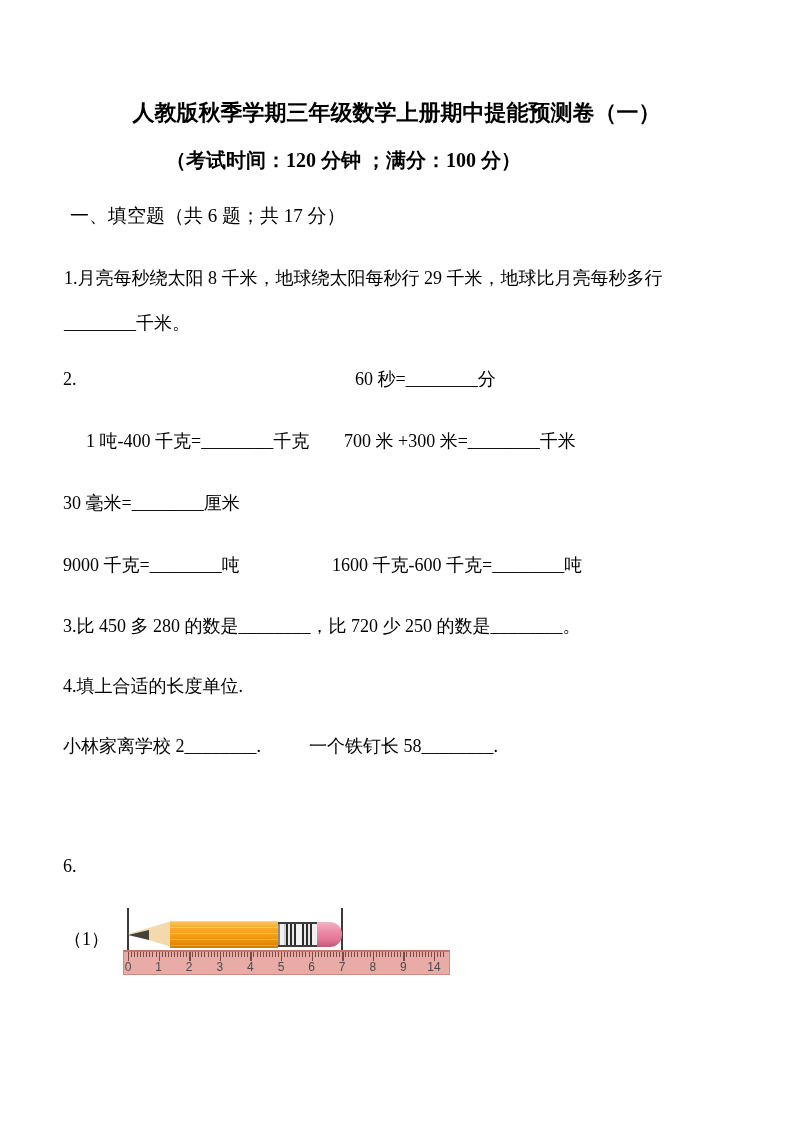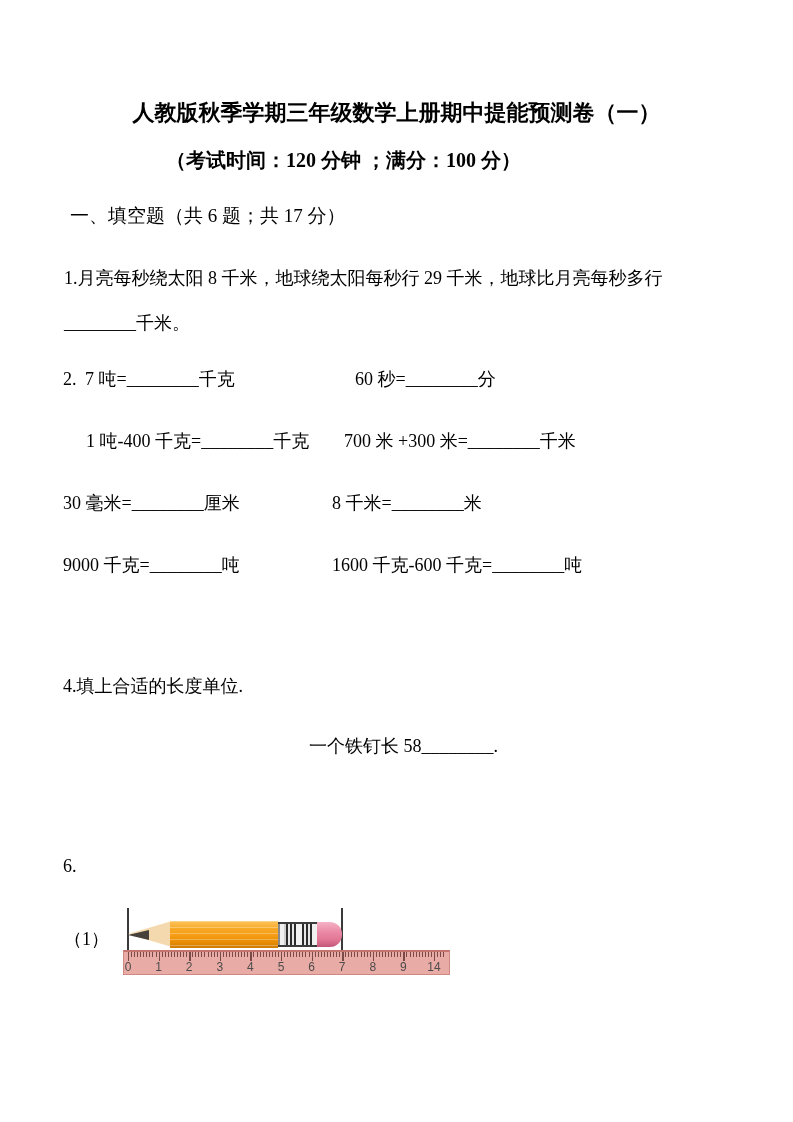--- a/index.html
+++ b/index.html
@@ -93,34 +93,34 @@
   <div class="abs title-line" style="top:101px; left:0;">人教版秋季学期三年级数学上册期中提能预测卷（一）</div>
 
   <div class="abs subtitle-line" style="top:148px; left:0;">（考试时间：120 分钟 ；满分：100 分）</div>
 
   <div class="abs section-heading" style="top:204px; left:70px;">一、填空题（共 6 题；共 17 分）</div>
 
   <div class="abs body-text" style="top:266px; left:64px;">1.月亮每秒绕太阳 8 千米，地球绕太阳每秒行 29 千米，地球比月亮每秒多行</div>
   <div class="abs body-text" style="top:311px; left:64px;">________千米。</div>
 
   <div class="abs body-text" style="top:367px; left:63px;">2.</div>
-  <div class="abs body-text" style="top:367px; left:85px;">7 吨=________千克</div>
   <div class="abs body-text" style="top:367px; left:355px;">60 秒=________分</div>
 
   <div class="abs body-text" style="top:429px; left:86px;">1 吨-400 千克=________千克</div>
   <div class="abs body-text" style="top:429px; left:344px;">700 米 +300 米=________千米</div>
 
   <div class="abs body-text" style="top:491px; left:63px;">30 毫米=________厘米</div>
-  <div class="abs body-text" style="top:491px; left:332px;">8 千米=________米</div>
 
   <div class="abs body-text" style="top:553px; left:63px;">9000 千克=________吨</div>
   <div class="abs body-text" style="top:553px; left:332px;">1600 千克-600 千克=________吨</div>
 
+  <div class="abs body-text" style="top:614px; left:63px;">3.比 450 多 280 的数是________，比 720 少 250 的数是________。</div>
 
   <div class="abs body-text" style="top:674px; left:63px;">4.填上合适的长度单位.</div>
+  <div class="abs body-text" style="top:734px; left:63px;">小林家离学校 2________.</div>
   <div class="abs body-text" style="top:734px; left:265px;margin-left:44px;">一个铁钉长 58________.</div>
 
 
   <div class="abs body-text" style="top:854px; left:63px;">6.</div>
 
   <div class="abs body-text" style="top:927px; left:64px;">（1）</div>
 
   <div class="marker marker-left"></div>
   <div class="marker marker-right"></div>
 

